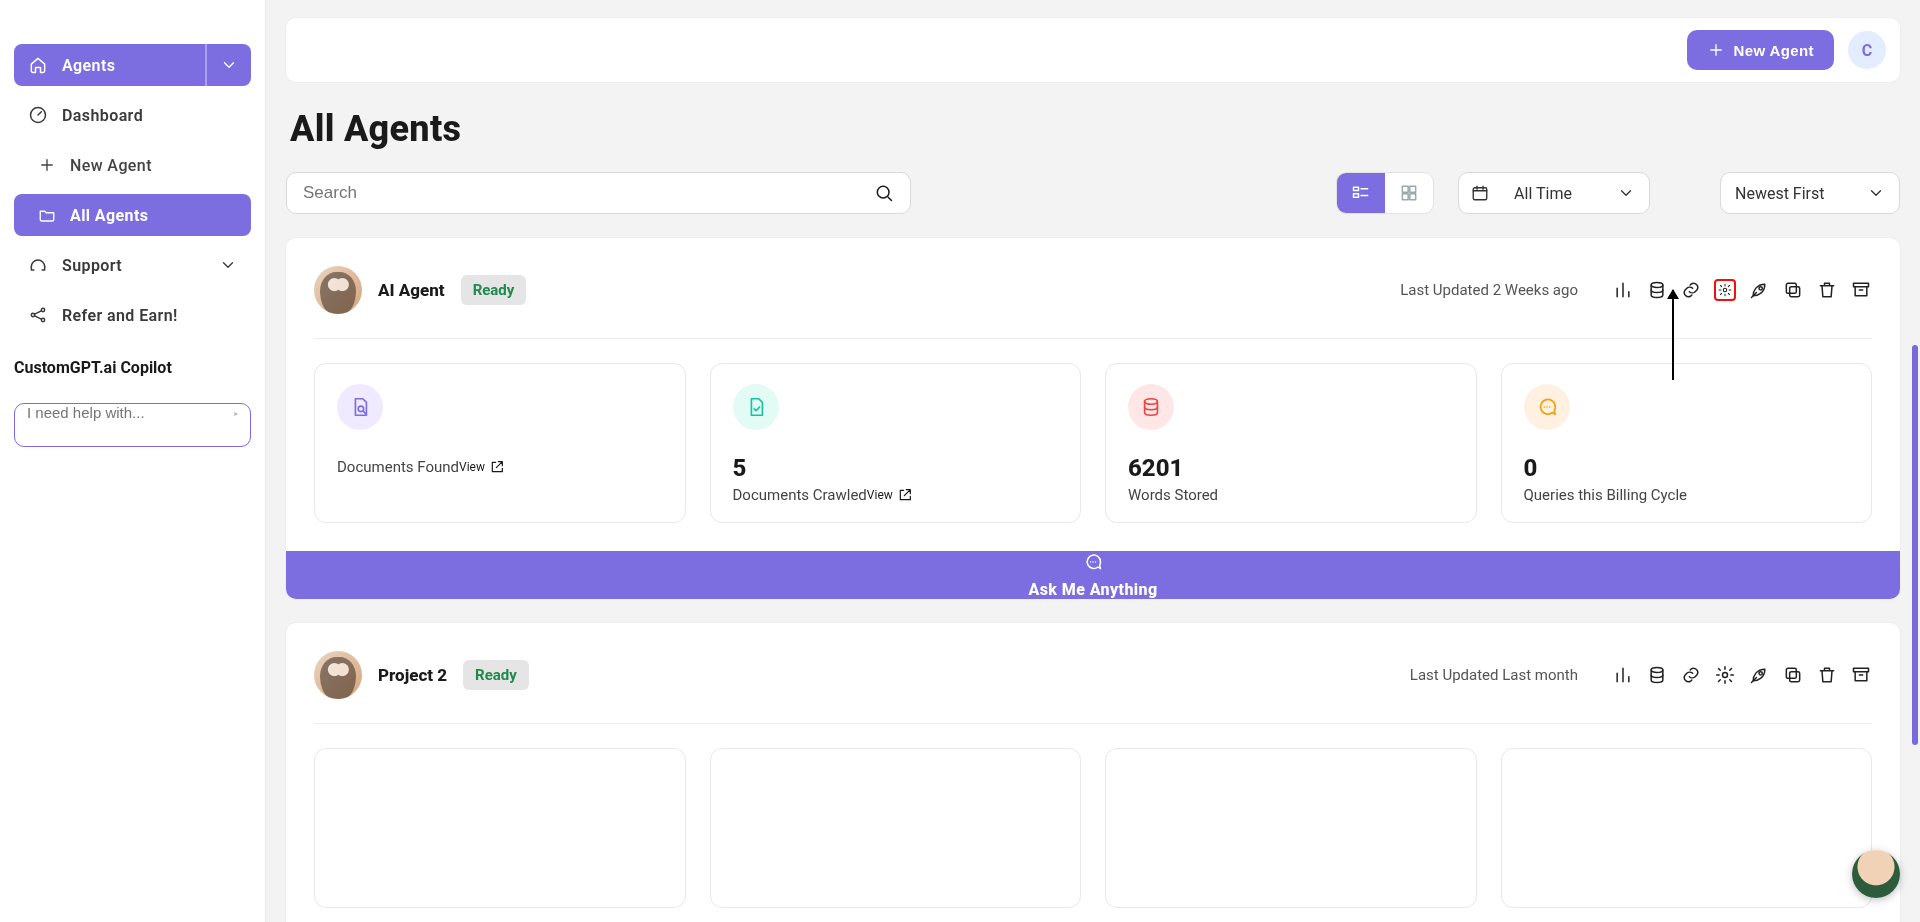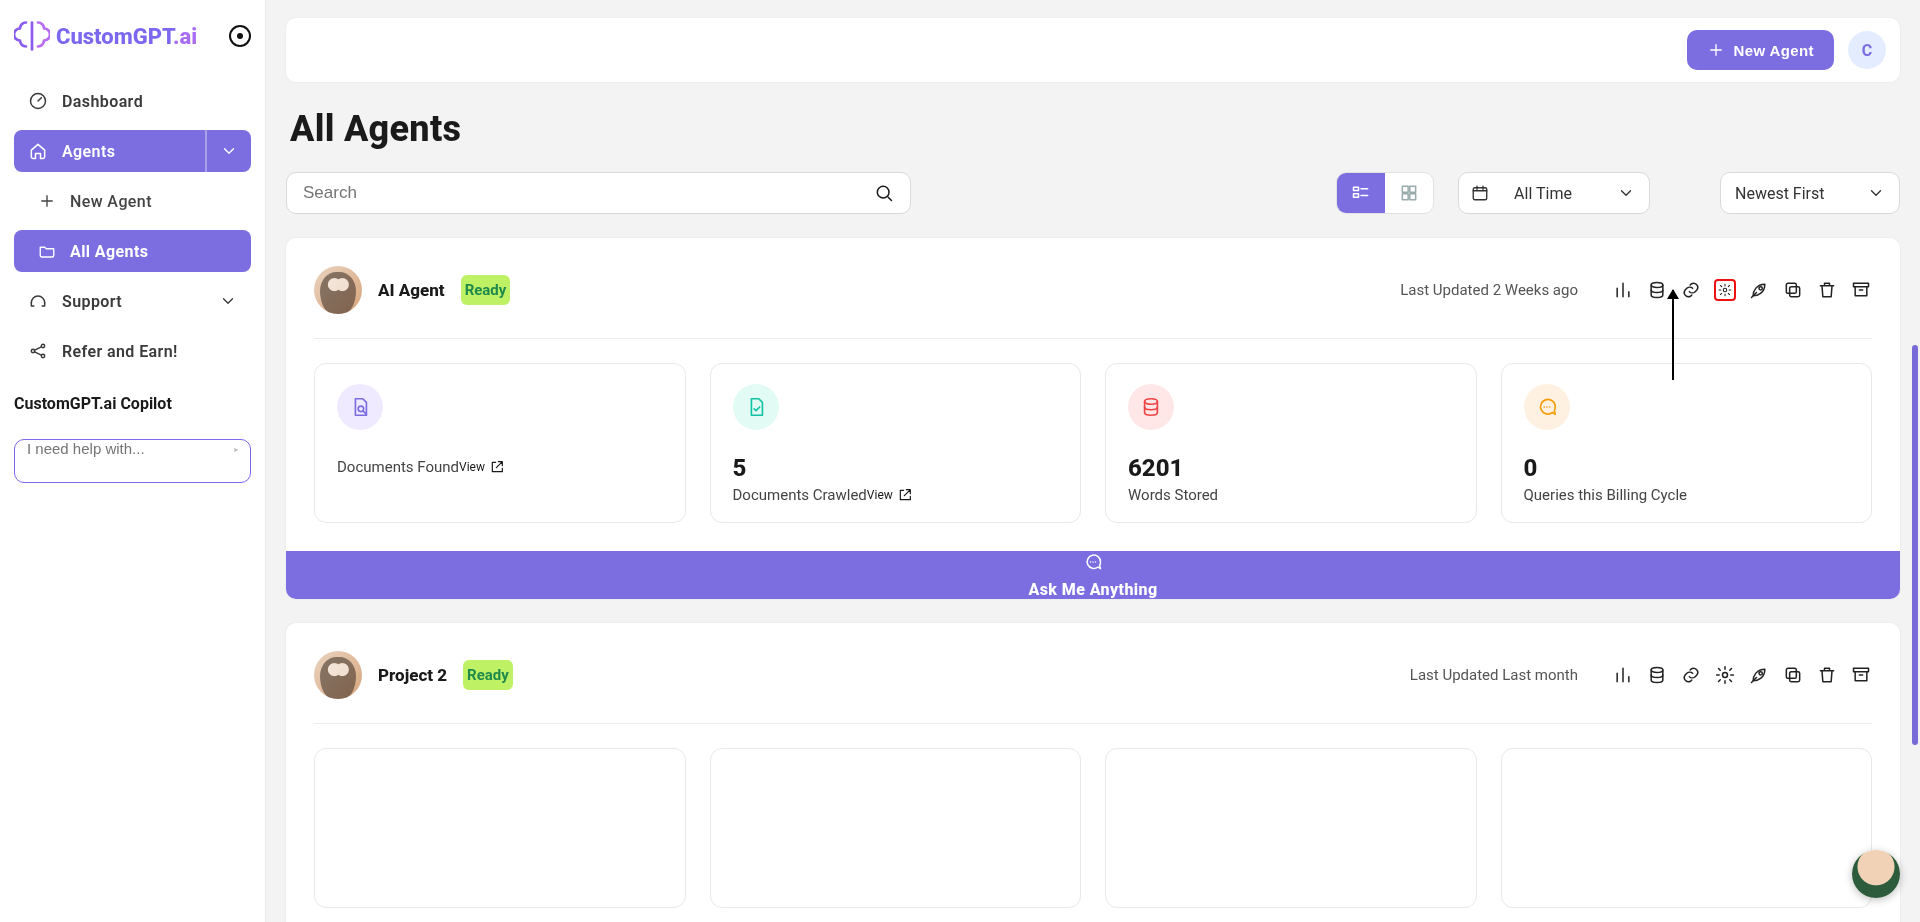--- a/index.html
+++ b/index.html
@@ -122,22 +122,22 @@
   .agent-avatar::after{
     content:""; position:absolute; inset:6px 6px 0 6px;
     background: radial-gradient(circle at 40% 30%, #fff 0 6px, transparent 7px),
                 radial-gradient(circle at 62% 30%, #fff 0 6px, transparent 7px),
                 linear-gradient(#3a2d25,#3a2d25);
     border-radius: 50% 50% 40% 40% / 50% 50% 60% 60%;
     opacity:.55;
   }
   .agent-name { font-weight: 800; font-size: 17px; }
   .badge-ready {
-    background: #bef264; color: #1f8a4c; font-weight: 700; font-size: 15px;
-    padding: 6px 4px; border-radius: 6px;
+    background: #e5e5e5; color: #1f8a4c; font-weight: 700; font-size: 15px;
+    padding: 6px 12px; border-radius: 6px;
   }
   .agent-head .spacer { flex: 1; }
   .last-updated { color: #555; font-size: 15px; }
   .icon-strip { display: flex; align-items: center; gap: 12px; margin-left: 18px; }
   .icon-strip .ibtn { width: 22px; height: 22px; display: flex; align-items: center; justify-content: center; cursor: pointer; color:#222; }
   .ibtn.gear-highlight { border: 2px solid #e11; border-radius: 4px; padding: 2px; }
 
   .agent-divider { height: 1px; background: #ececec; margin: 24px 0 0 0; }
 
   .stats-row { display: grid; grid-template-columns: repeat(4,1fr); gap: 24px; padding: 24px 0 28px; }
@@ -292,52 +292,39 @@
         <path d="M10 14l2 2 4-4"></path>
       </g>
     <g id="i-chat">
         <path d="M21 12a8 8 0 1 0-3 6l3 2-1-4a8 8 0 0 0 1-4z"></path>
         <path d="M9 12h.01M12 12h.01M15 12h.01"></path>
       </g>
   </defs>
 </svg>
 
 <aside class="sidebar">
-  <div class="logo-row">
-    <div class="logo">
-      <svg width="36" height="36" viewBox="0 0 24 24">
-        <path d="M8 3a4 4 0 0 0-4 4 4 4 0 0 0 0 8 4 4 0 0 0 4 4" stroke="#8a5cf0"></path>
-        <path d="M16 3a4 4 0 0 1 4 4 4 4 0 0 1 0 8 4 4 0 0 1-4 4" stroke="#b86cf2"></path>
-        <path d="M12 3v18" stroke="#8a5cf0"></path>
-      </svg>
-      <span class="logo-text">
-        <span class="custom">Custom</span><span class="gpt">GPT</span><span class="ai">.ai</span>
-      </span>
-    </div>
-    <div class="collapse-btn"></div>
-  </div>
 
   <nav class="nav">
-    <div class="nav-item">
-      <svg width="20" height="20" viewBox="0 0 24 24">
-          <use href="#i-dashboard"></use>
-        </svg>
-      <span>Dashboard</span>
-    </div>
-
     <div class="nav-item active agents-row">
       <svg width="20" height="20" viewBox="0 0 24 24">
           <use href="#i-home"></use>
         </svg>
       <span>Agents</span>
       <div class="agents-expand">
         <svg width="18" height="18" viewBox="0 0 24 24">
             <use href="#i-chevd"></use>
           </svg>
       </div>
+    </div>
+
+    <div class="nav-item">
+      <svg width="20" height="20" viewBox="0 0 24 24">
+          <use href="#i-dashboard"></use>
+        </svg>
+      <span>Dashboard</span>
     </div>
 
     <div class="nav-item sub">
       <svg width="18" height="18" viewBox="0 0 24 24">
           <use href="#i-plus"></use>
         </svg>
       <span>New Agent</span>
     </div>
 
     <div class="nav-item sub active">

